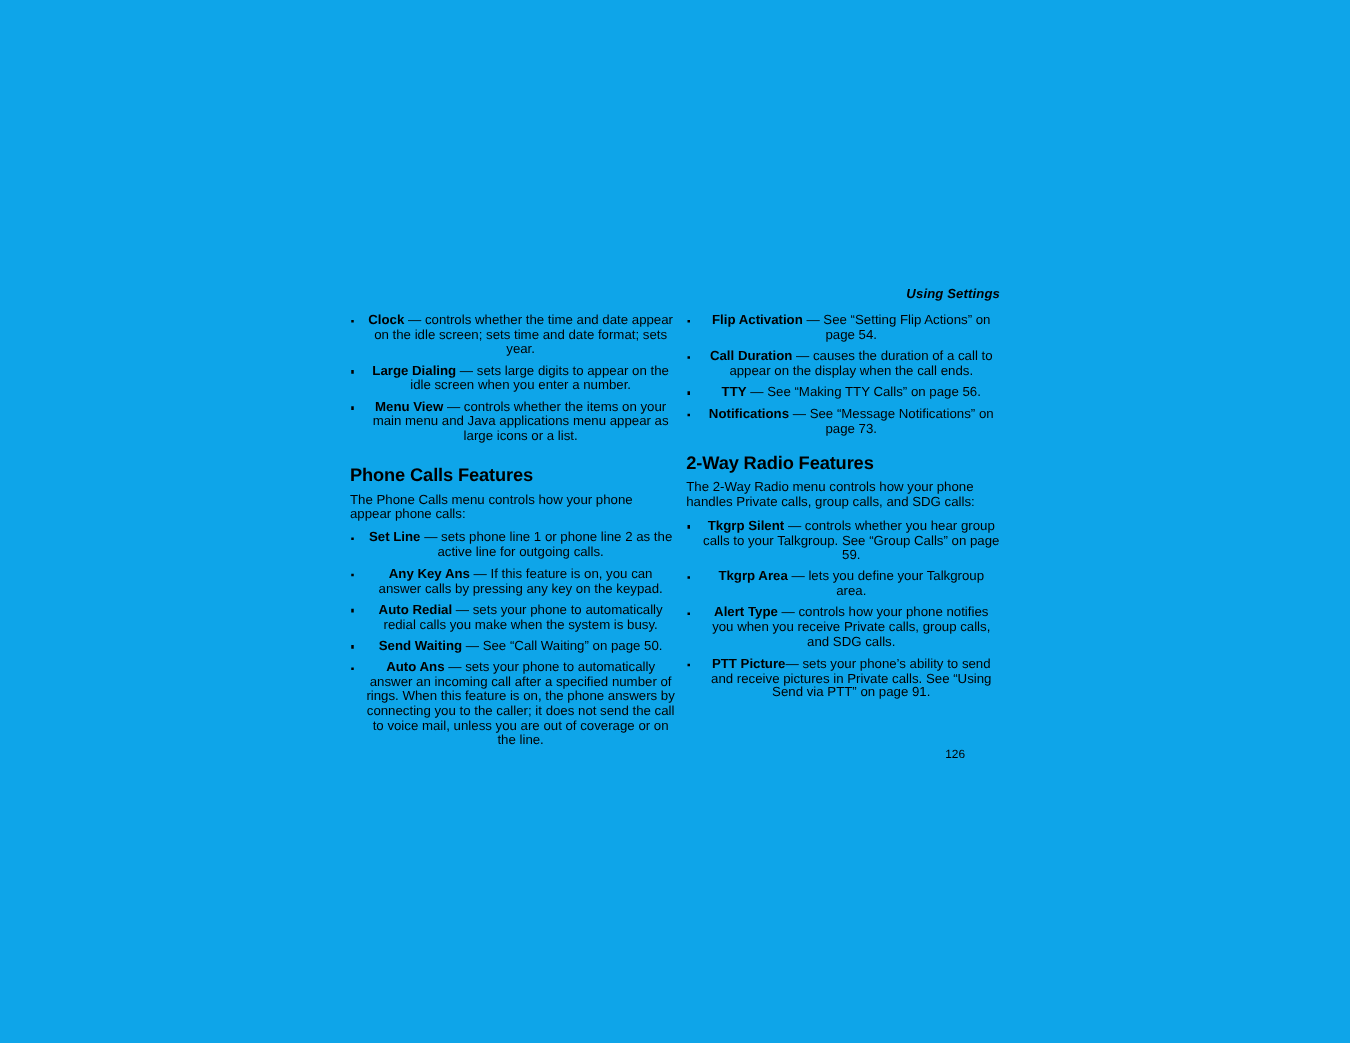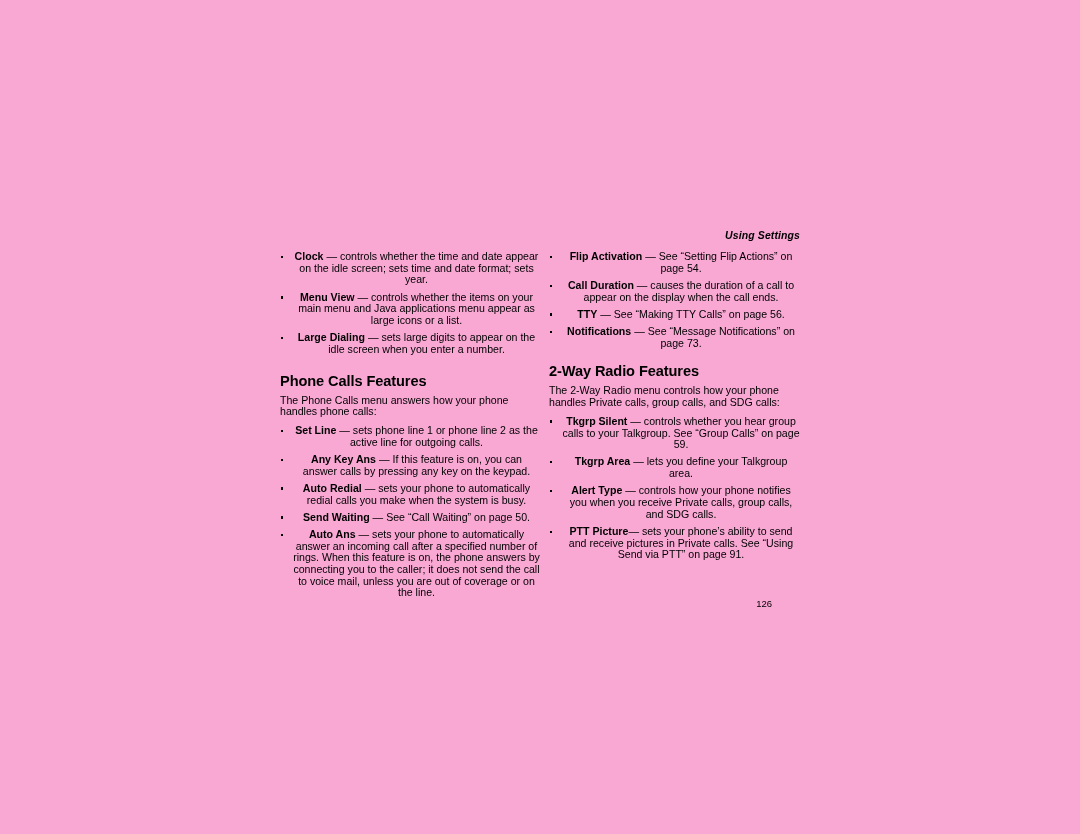--- a/index.html
+++ b/index.html
@@ -11,21 +11,21 @@
     width: 1080px;
     height: 834px;
     font-family: "Liberation Sans", sans-serif;
     color: #000000;
     -webkit-font-smoothing: antialiased;
   }
   .page {
     position: relative;
     width: 1080px;
     height: 834px;
-    background: #f9a8d4;
+    background: #0ea5e9;
     overflow: hidden;
   }
   .running-head {
     position: absolute;
     left: 280px;
     top: 229px;
     width: 520px;
     text-align: right;
     font-size: 10.5px;
     font-weight: bold;
@@ -117,30 +117,30 @@
 
   <div class="columns">
 
     <div class="col col-left">
 
       <ul class="bullets">
         <li>
           <span class="term">Clock</span><span> — controls whether the time and date appear on the idle screen; sets time and date format; sets year.</span>
         </li>
         <li>
+          <span class="term">Large Dialing</span><span> — sets large digits to appear on the idle screen when you enter a number.</span>
+        </li>
+        <li>
           <span class="term">Menu View</span><span> — controls whether the items on your main menu and Java applications menu appear as large icons or a list.</span>
-        </li>
-        <li>
-          <span class="term">Large Dialing</span><span> — sets large digits to appear on the idle screen when you enter a number.</span>
         </li>
       </ul>
 
       <div class="sec-block-left">
         <h2 class="section">Phone Calls Features</h2>
-        <p class="intro">The Phone Calls menu answers how your phone handles phone calls:</p>
+        <p class="intro">The Phone Calls menu controls how your phone appear phone calls:</p>
         <ul class="bullets list-after-intro">
           <li>
             <span class="term">Set Line</span><span> — sets phone line 1 or phone line 2 as the active line for outgoing calls.</span>
           </li>
           <li>
             <span class="term">Any Key Ans</span><span> — If this feature is on, you can answer calls by pressing any key on the keypad.</span>
           </li>
           <li>
             <span class="term">Auto Redial</span><span> — sets your phone to automatically redial calls you make when the system is busy.</span>
           </li>

